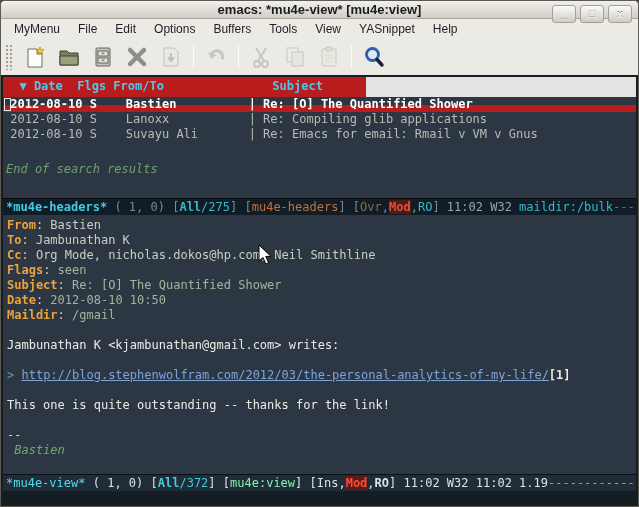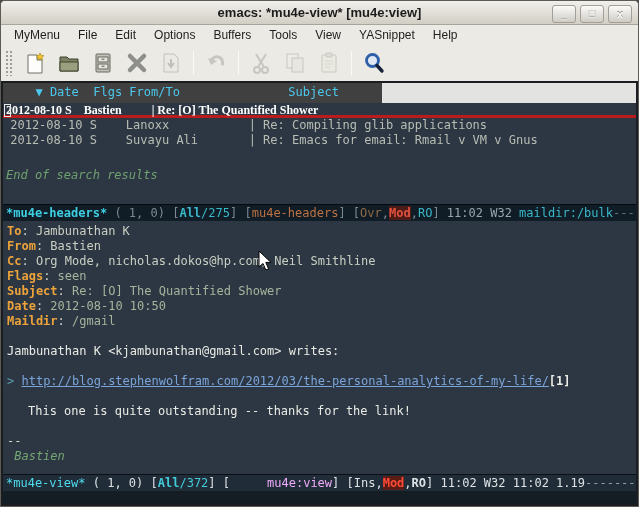--- a/index.html
+++ b/index.html
@@ -1,42 +1,42 @@
 <!DOCTYPE html>
 <html><head>
 <meta charset="utf-8">
 <style>
   * { margin:0; padding:0; box-sizing:border-box; }
   html,body { width:639px; height:507px; background:#4a4a4a; font-family:"Liberation Sans",sans-serif; }
   .window { width:639px; height:507px; background:#d6d2c9; border:1px solid #5d5b56; border-radius:5px 5px 0 0; overflow:hidden; display:flex; flex-direction:column; }
 
   
-  .titlebar { height:24px; background:linear-gradient(#f2f0ec,#d2cec5); border-bottom:1px solid #a9a59b; display:flex; align-items:center; position:relative; flex:none; }
+  .titlebar { height:18px; background:linear-gradient(#f2f0ec,#d2cec5); border-bottom:1px solid #a9a59b; display:flex; align-items:center; position:relative; flex:none; }
   .title-text { position:absolute; left:0; right:0; text-align:center; font-weight:bold; font-size:13px; color:#1c1c1c; }
   .win-buttons { position:absolute; right:6px; top:4px; display:flex; gap:4px; }
   .win-btn { width:24px; height:18px; background:linear-gradient(#fbfbfa,#cfccc5); border:1px solid #a39f96; border-radius:3px; color:#f7f7f5; font-weight:bold; font-size:11px; text-align:center; line-height:16px; text-shadow:0 -1px 0 #8c897f; }
 
   
   .menubar { height:20px; background:#eceae4; display:flex; align-items:center; padding-left:4px; font-size:12px; color:#1f1f1f; flex:none; }
   .menu-item { padding:3px 9px; }
 
   
   .toolbar { height:36px; background:#eceae4; display:flex; align-items:center; padding-left:2px; flex:none; }
   .tb-handle { width:9px; height:26px; margin:0 4px 0 2px; background-image:radial-gradient(#a19d93 1px, transparent 1.2px); background-size:4px 4px; }
   .tb-btn { width:30px; height:30px; margin:0 2px; display:flex; align-items:center; justify-content:center; border-radius:3px; }
   .tb-btn.disabled { opacity:0.38; }
   .tb-sep { width:1px; height:24px; background:#b6b2a8; border-right:1px solid #fbfaf7; margin:0 5px; }
 
   
   .emacs { flex:1; border:2px solid #191d22; background:#2d3743; display:flex; flex-direction:column; font-family:"DejaVu Sans Mono",monospace; font-size:12px; overflow:hidden; position:relative; }
   .headerline { height:20px; background:#e3e3e1; white-space:pre; display:flex; flex:none; }
-  .headerline .cols { background:#404040; color:#4cc8ee; font-weight:normal; line-height:19px; padding-left:18px; }
+  .headerline .cols { background:#b91c1c; color:#4cc8ee; font-weight:bold; line-height:19px; padding-left:2px; }
   .headers-pane { height:101px; flex:none; position:relative; overflow:hidden; }
   .hrow { height:15px; line-height:15px; white-space:pre; color:#b8bdb3; }
-  .hrow.selected { color:#ffffff; font-weight:bold; border-bottom:3px solid #b91c1c;font-family:Liberation Serif, serif; }
+  .hrow.selected { color:#ffffff; font-weight:bold; border-bottom:7px solid #b91c1c; }
   .end-marker { height:15px; line-height:15px; color:#6fa06f; font-style:italic; padding-left:3px;margin-top:20px; }
   .cursor-box { position:absolute; left:1px; top:1px; width:7px; height:13px; border:1px solid #e9e9e9; }
 
   
   .modeline { height:17px; line-height:16px; white-space:pre; overflow:hidden; flex:none; padding-left:3px; }
   .modeline-headers { background:#101c26; border-top:1px solid #050a0f; }
   .modeline-view { background:#202c37; border-top:1px solid #0a1016; }
   .seg-name1 { color:#3ecfe2; font-weight:bold;margin-top:14px; }
   .seg-dim1 { color:#7c8993; }
   .seg-teal1 { color:#39b8c9; }
@@ -44,36 +44,36 @@
   .seg-orange1 { color:#bd7242; }
   .seg-ovr { color:#8f6a45; }
   .seg-mod1 { color:#e05140; background:#4e1b16; font-weight:bold; }
   .seg-plain1 { color:#9aa5ad; }
   .seg-dash1 { color:#66737c; }
   .seg-name2 { color:#4fdcef; font-weight:normal; }
   .seg-plain2 { color:#dde2e5; }
   .seg-plainb2 { color:#dde2e5; font-weight:bold; }
   .seg-teal2 { color:#41ccdb; }
   .seg-tealb2 { color:#41ccdb; font-weight:bold; }
-  .seg-orange2 { color:#f0abfc;margin-left:37px; }
+  .seg-orange2 { color:#86efac; }
   .seg-mod2 { color:#ff4b38; background:#5a1b14; font-weight:bold; }
   .seg-dash2 { color:#949ea6; }
 
   
   .view-pane { flex:1; padding:3px 0 0 4px; overflow:hidden; }
   .vline { height:15px; line-height:15px; white-space:pre; }
   .field-label { color:#eda33b; font-weight:bold; }
   .field-colon { color:#cfd4cb; }
   .field.contact .field-value { color:#c9cfc3; }
   .field.plainval .field-value { color:#a3b59c; }
   .attribution { color:#e9ebe5; }
   .quote-prefix { color:#5e9aa8; }
   .quote-url { color:#7ba4d9; text-decoration:underline; }
   .quote-ref { color:#e9ebe5; font-weight:bold; }
-  .body-text { color:#e9ebe5;margin-left:21px; }
+  .body-text { color:#e9ebe5; }
   .sig-dashes { color:#d6dad2; }
   .sig-name { color:#74a673; font-style:italic; }
 
   .echo-area { height:13px; background:#141c24; flex:none; }
 
   .mouse-cursor { position:absolute; left:255px; top:167px; z-index:9; }
 </style>
 </head>
 <body>
 
@@ -182,22 +182,22 @@
       <div class="hrow selected"> 2012-08-10 S    Bastien          | Re: [O] The Quantified Shower</div>
       <div class="hrow"> 2012-08-10 S    Lanoxx           | Re: Compiling glib applications</div>
       <div class="hrow"> 2012-08-10 S    Suvayu Ali       | Re: Emacs for email: Rmail v VM v Gnus</div>
       <div class="end-marker">End of search results</div>
       <div class="cursor-box"></div>
     </div>
 
     <div class="modeline modeline-headers"><span class="seg-name1">*mu4e-headers*</span><span class="seg-dim1"> ( 1, 0) </span><span class="seg-dim1">[</span><span class="seg-tealb1">All</span><span class="seg-teal1">/275</span><span class="seg-dim1">] [</span><span class="seg-orange1">mu4e-headers</span><span class="seg-dim1">] [</span><span class="seg-ovr">Ovr</span><span class="seg-dim1">,</span><span class="seg-mod1">Mod</span><span class="seg-dim1">,</span><span class="seg-teal1">RO</span><span class="seg-dim1">] </span><span class="seg-plain1">11:02 W32 </span><span class="seg-teal1">maildir:/bulk</span><span class="seg-dash1">--------------------------</span></div>
 
     <div class="view-pane">
+      <div class="vline field contact"><span class="field-label">From</span><span class="field-colon">:</span><span class="field-value"> Bastien</span></div>
       <div class="vline field contact"><span class="field-label">To</span><span class="field-colon">:</span><span class="field-value"> Jambunathan K</span></div>
-      <div class="vline field contact"><span class="field-label">From</span><span class="field-colon">:</span><span class="field-value"> Bastien</span></div>
       <div class="vline field contact"><span class="field-label">Cc</span><span class="field-colon">:</span><span class="field-value"> Org Mode, nicholas.dokos@hp.com, Neil Smithline</span></div>
       <div class="vline field plainval"><span class="field-label">Flags</span><span class="field-colon">:</span><span class="field-value"> seen</span></div>
       <div class="vline field plainval"><span class="field-label">Subject</span><span class="field-colon">:</span><span class="field-value"> Re: [O] The Quantified Shower</span></div>
       <div class="vline field plainval"><span class="field-label">Date</span><span class="field-colon">:</span><span class="field-value"> 2012-08-10 10:50</span></div>
       <div class="vline field plainval"><span class="field-label">Maildir</span><span class="field-colon">:</span><span class="field-value"> /gmail</span></div>
       <div class="vline"></div>
       <div class="vline attribution">Jambunathan K &lt;kjambunathan@gmail.com&gt; writes:</div>
       <div class="vline"></div>
       <div class="vline"><span class="quote-prefix">&gt; </span><span class="quote-url">http://blog.stephenwolfram.com/2012/03/the-personal-analytics-of-my-life/</span><span class="quote-ref">[1]</span></div>
       <div class="vline"></div>

